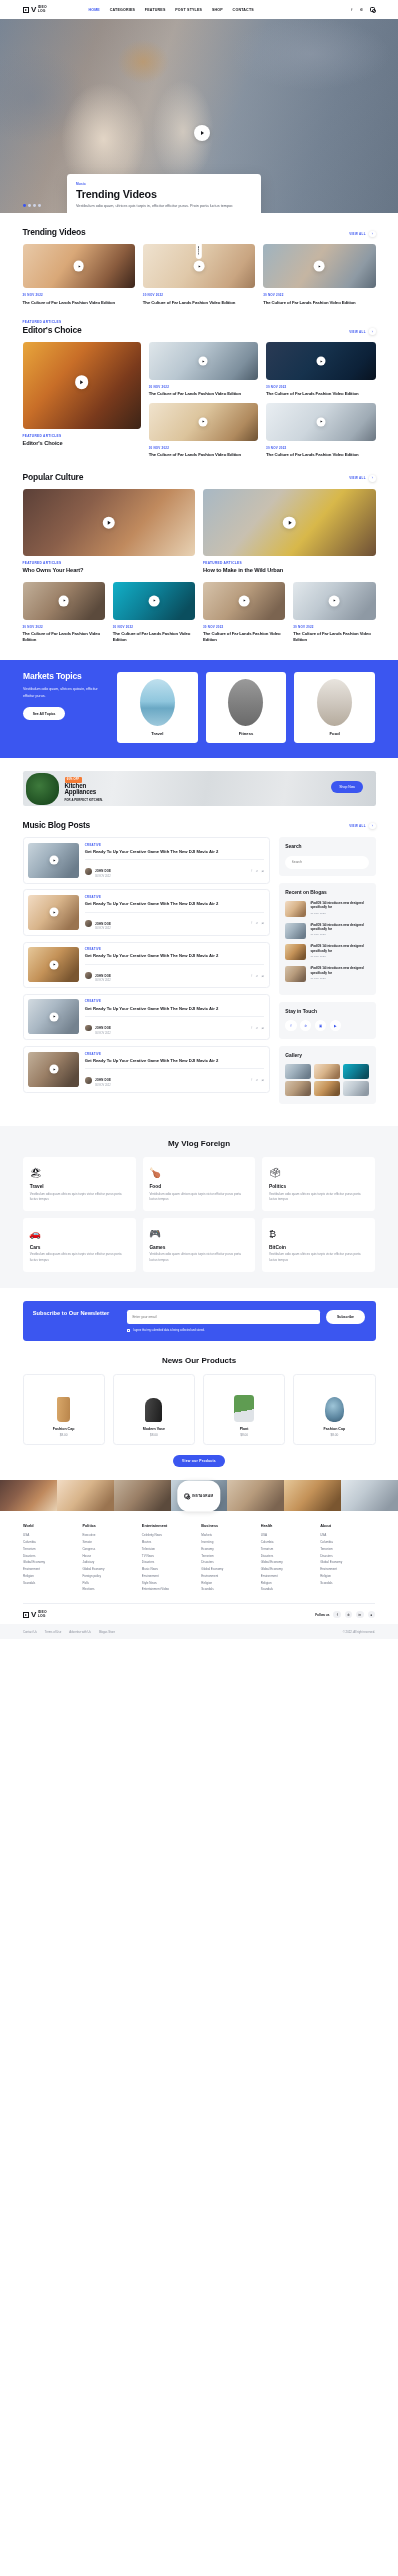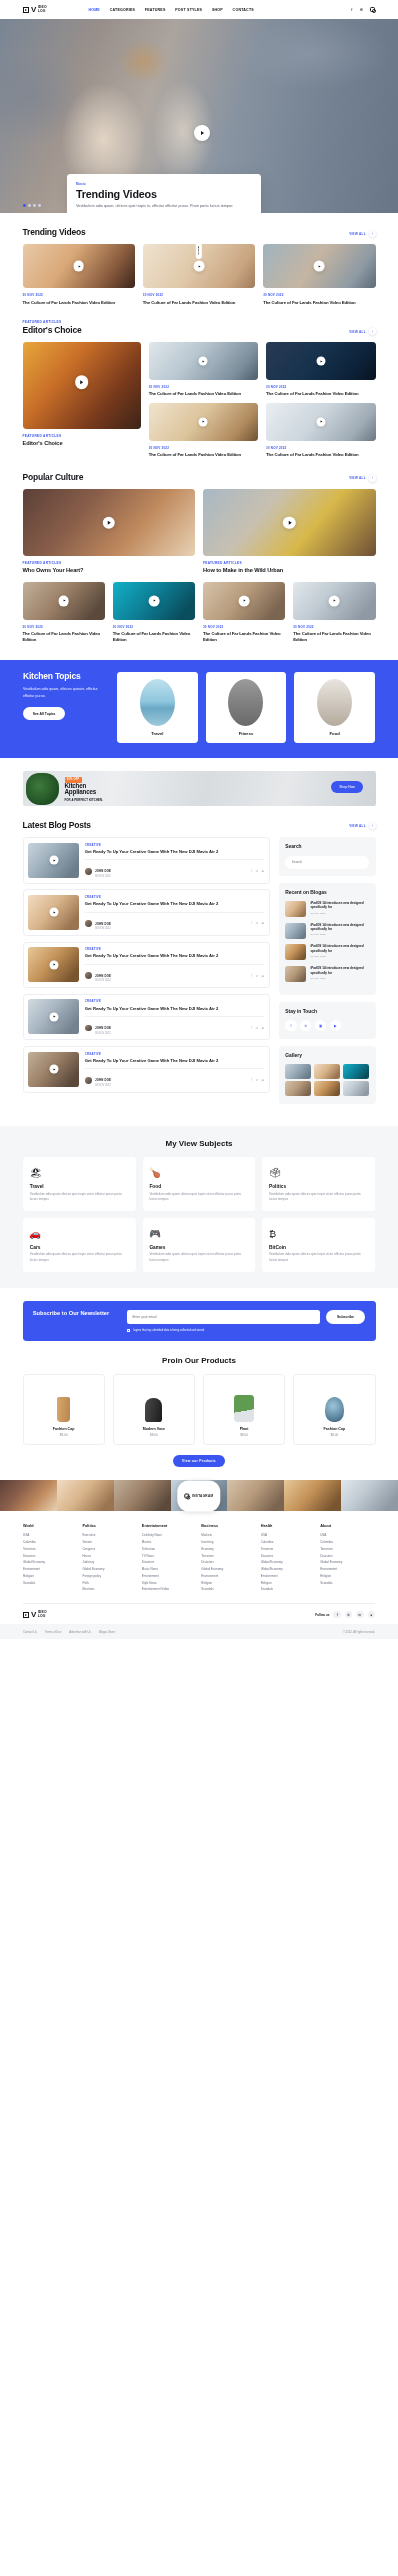--- a/index.html
+++ b/index.html
@@ -417,21 +417,21 @@
             </div>
           </div>
         <div class="date">30 NOV 2022</div>
         <div class="ctitle">The Culture of Far Lands Fashion Video Edition</div>
       </div>
     </div>
   </div>
 
   <div class="blue">
     <div class="blue-l">
-      <h2>Kitchen Topics</h2>
+      <h2>Markets Topics</h2>
       <p>Vestibulum odio quam, ultrices quisuin, efficitur efficitur purus.</p>
       <button class="btn-white">See All Topics</button>
     </div>
     <div class="topics">
       <div class="topic">
         <div class="t-oval tv1"></div>
         <span>Travel</span>
       </div>
       <div class="topic">
         <div class="t-oval tv2"></div>
@@ -450,21 +450,21 @@
     <div class="ad-t">
       <div>Kitchen</div>
       <div>Appliances</div>
     </div>
     <div class="ad-s">FOR A PERFECT KITCHEN.</div>
     <button class="ad-btn">Shop Now</button>
   </div>
 
   <div class="ctr sec">
     <div class="sec-head">
-      <div class="sec-t">Latest Blog Posts</div>
+      <div class="sec-t">Music Blog Posts</div>
       <div class="viewall">
         <span>VIEW ALL</span>
         <span class="vbtn">›</span>
       </div>
     </div>
     <div class="blog">
       <div>
         <div class="bp">
           <div class="bp-img im15">
               <div class="play">
@@ -626,21 +626,21 @@
             <div class="im13"></div>
             <div class="im17"></div>
             <div class="im14"></div>
           </div>
         </div>
       </div>
     </div>
   </div>
 
   <div class="subjects">
-    <h2>My View Subjects</h2>
+    <h2>My Vlog Foreign</h2>
     <div class="sg">
       <div class="sub">
         <div class="sub-ic">🏖</div>
         <div class="sub-t">Travel</div>
         <div class="sub-p">Vestibulum odio quam ultrices quis turpis victur efficitur purus porta luctus tempus</div>
       </div>
       <div class="sub">
         <div class="sub-ic">🍗</div>
         <div class="sub-t">Food</div>
         <div class="sub-p">Vestibulum odio quam ultrices quis turpis victur efficitur purus porta luctus tempus</div>
@@ -680,21 +680,21 @@
             <i></i>
             <span>I agree that my submitted data is being collected and stored.</span>
           </div>
         </div>
         <button class="nl-btn">Subscribe</button>
       </div>
     </div>
   </div>
 
   <div class="ctr shop">
-    <h2>Proin Our Products</h2>
+    <h2>News Our Products</h2>
     <div class="pg">
       <div class="prod">
         <div class="prod-im">
             <div class="p-cup"></div>
           </div>
         <div class="prod-n">Fashion Cap</div>
         <div class="prod-p">$8.00</div>
       </div>
       <div class="prod">
         <div class="prod-im">

